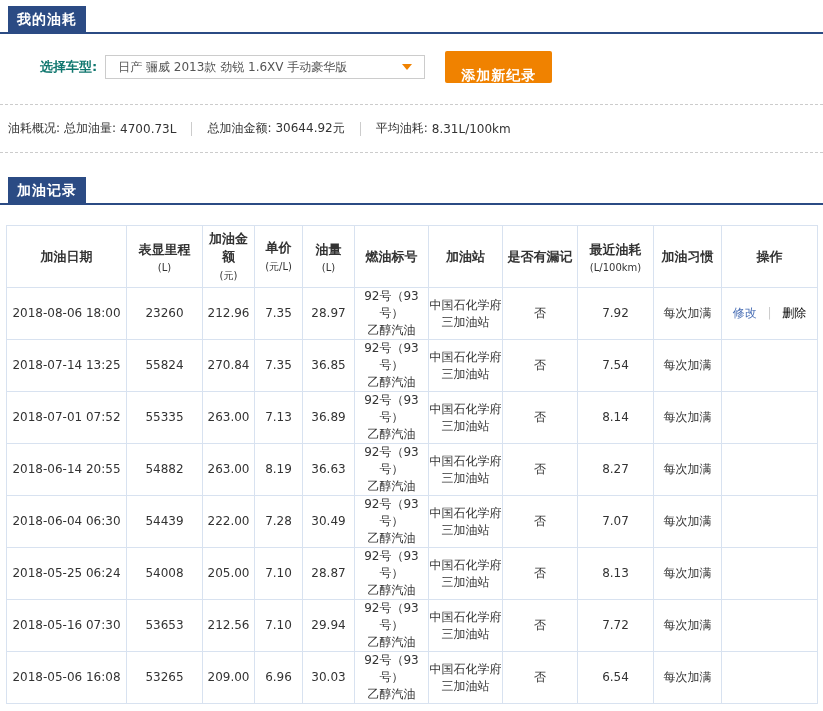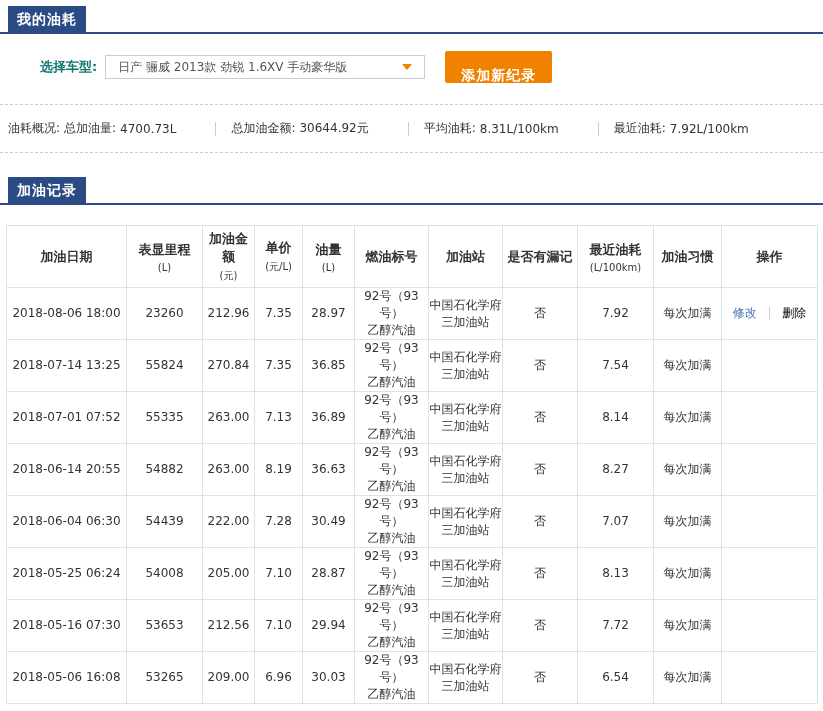--- a/index.html
+++ b/index.html
@@ -71,44 +71,39 @@
   <div class="dropdown">
     <span>日产 骊威 2013款 劲锐 1.6XV 手动豪华版</span>
     <span class="caret"></span>
   </div>
   <button class="add-btn">添加新纪录</button>
 </div>
 
 <div class="dashed one"></div>
 <div class="summary">
   <span class="sum-overview">油耗概况:</span>
-  <span style="display:flex;align-items:flex-start;gap:24px;">
+  <span style="display:flex;align-items:flex-start;">
   <span class="sum-item">
 
     <span class="sum-label">总加油量:</span>
     <span>4700.73L</span>
   </span>
 
   <span class="sum-item">
     <span class="sum-divider"></span>
     <span class="sum-label">总加油金额:</span>
     <span>30644.92元</span>
   </span>
 
   <span class="sum-item">
     <span class="sum-divider"></span>
     <span class="sum-label">平均油耗:</span>
     <span>8.31L/100km</span>
   </span>
 
-  <span class="sum-item">
-    <span class="sum-divider"></span>
-    <span class="sum-label">最近油耗:</span>
-    <span>7.92L/100km</span>
-  </span>
 </span>
 </div>
 <div class="dashed"></div>
 
 <div class="section-bar records">
   <span class="tab">加油记录</span>
 </div>
 
 <table>
   <colgroup>

